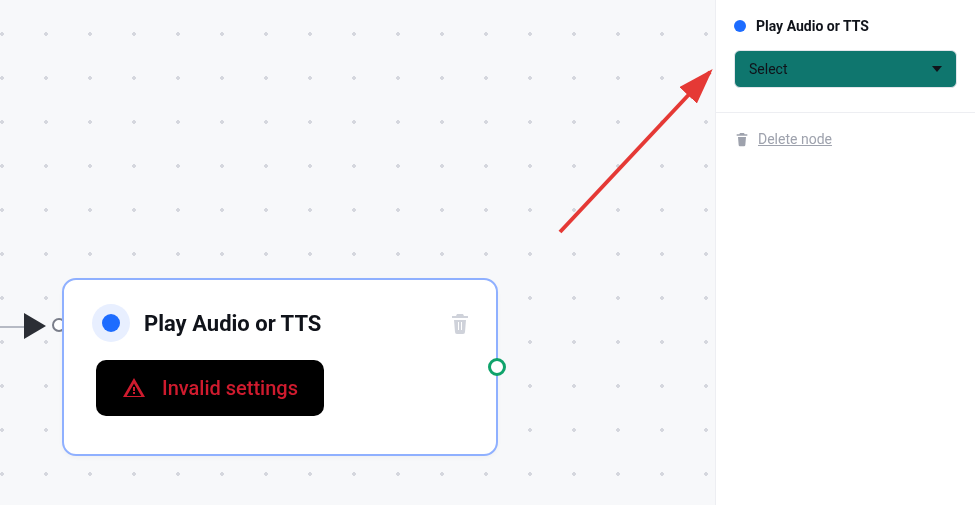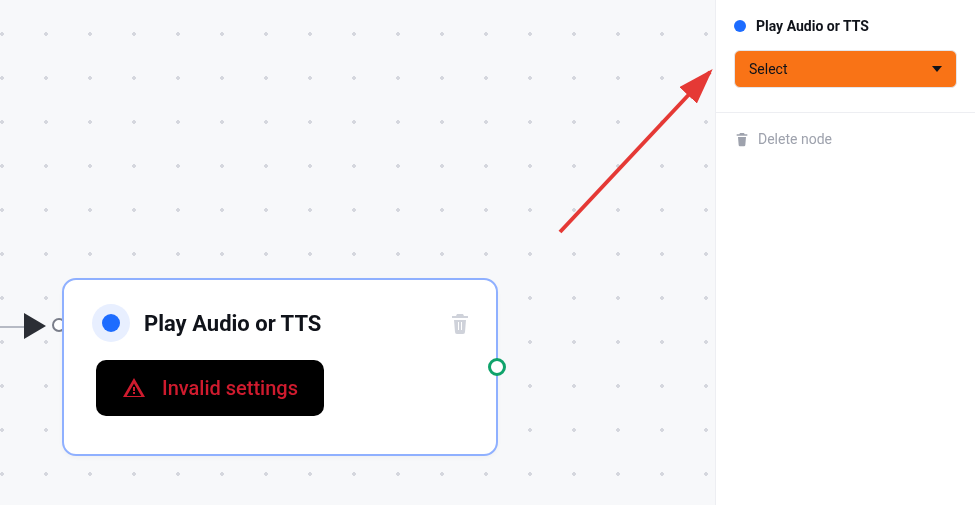--- a/index.html
+++ b/index.html
@@ -168,21 +168,21 @@
       width: 100%;
       border: 1px solid #e3e5eb;
       border-radius: 6px;
       padding: 10px 14px;
       font-size: 14px;
       color: #10131a;
       display: flex;
       align-items: center;
       justify-content: space-between;
       cursor: pointer;
-      background: #f97316;
+      background: #0f766e;
     }
     .select-caret {
       width: 0; height: 0;
       border-left: 5px solid transparent;
       border-right: 5px solid transparent;
       border-top: 6px solid #10131a;
     }
 
     .divider {
       height: 1px;
@@ -192,21 +192,21 @@
 
     .delete-link {
       display: flex;
       align-items: center;
       gap: 8px;
       color: #9ea2ad;
       font-size: 14px;
       cursor: pointer;
     }
     .delete-link svg { width: 16px; height: 16px; }
-    .delete-link span { }
+    .delete-link span { text-decoration: underline; }
   </style>
 </head>
 <body>
 
 <div class="canvas">
 
   <div class="edge-stub"></div>
   <div class="triangle-in"></div>
   <div class="circle-port port-in"></div>
 

